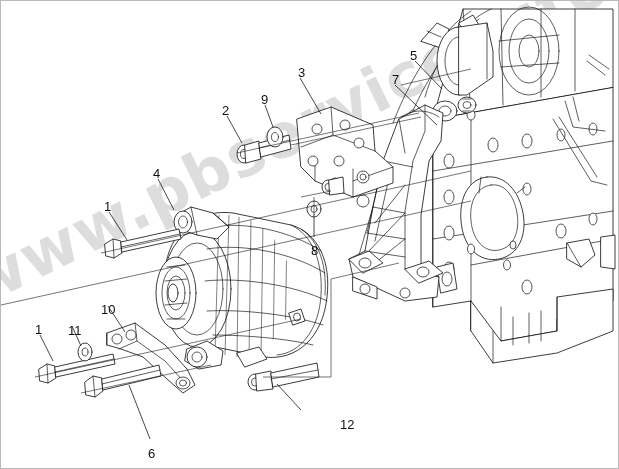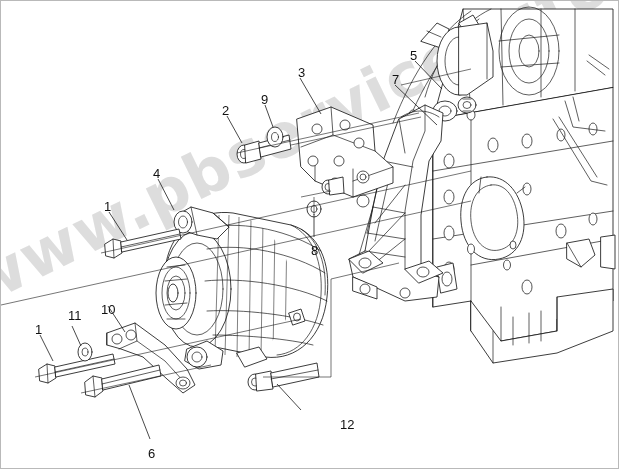--- a/index.html
+++ b/index.html
@@ -353,17 +353,17 @@
       <div class="callout" style="left: 34px; top: 322px;">1</div>
       <div class="callout" style="left: 221px; top: 103px;">2</div>
       <div class="callout" style="left: 297px; top: 65px;">3</div>
       <div class="callout" style="left: 152px; top: 166px;">4</div>
       <div class="callout" style="left: 409px; top: 48px;">5</div>
       <div class="callout" style="left: 147px; top: 446px;">6</div>
       <div class="callout" style="left: 391px; top: 72px;">7</div>
       <div class="callout" style="left: 310px; top: 243px;">8</div>
       <div class="callout" style="left: 260px; top: 92px;">9</div>
       <div class="callout" style="left: 100px; top: 293px; margin-top: 9px;">10</div>
-      <div class="callout" style="left: 67px; top: 308px;">11</div>
+      <div class="callout" style="left: 67px; top: 323px;">11</div>
       <div class="callout" style="left: 300px; top: 417px; margin-left: 39px;">12</div>
     </div>
 
 </div>
 
 </body></html>

